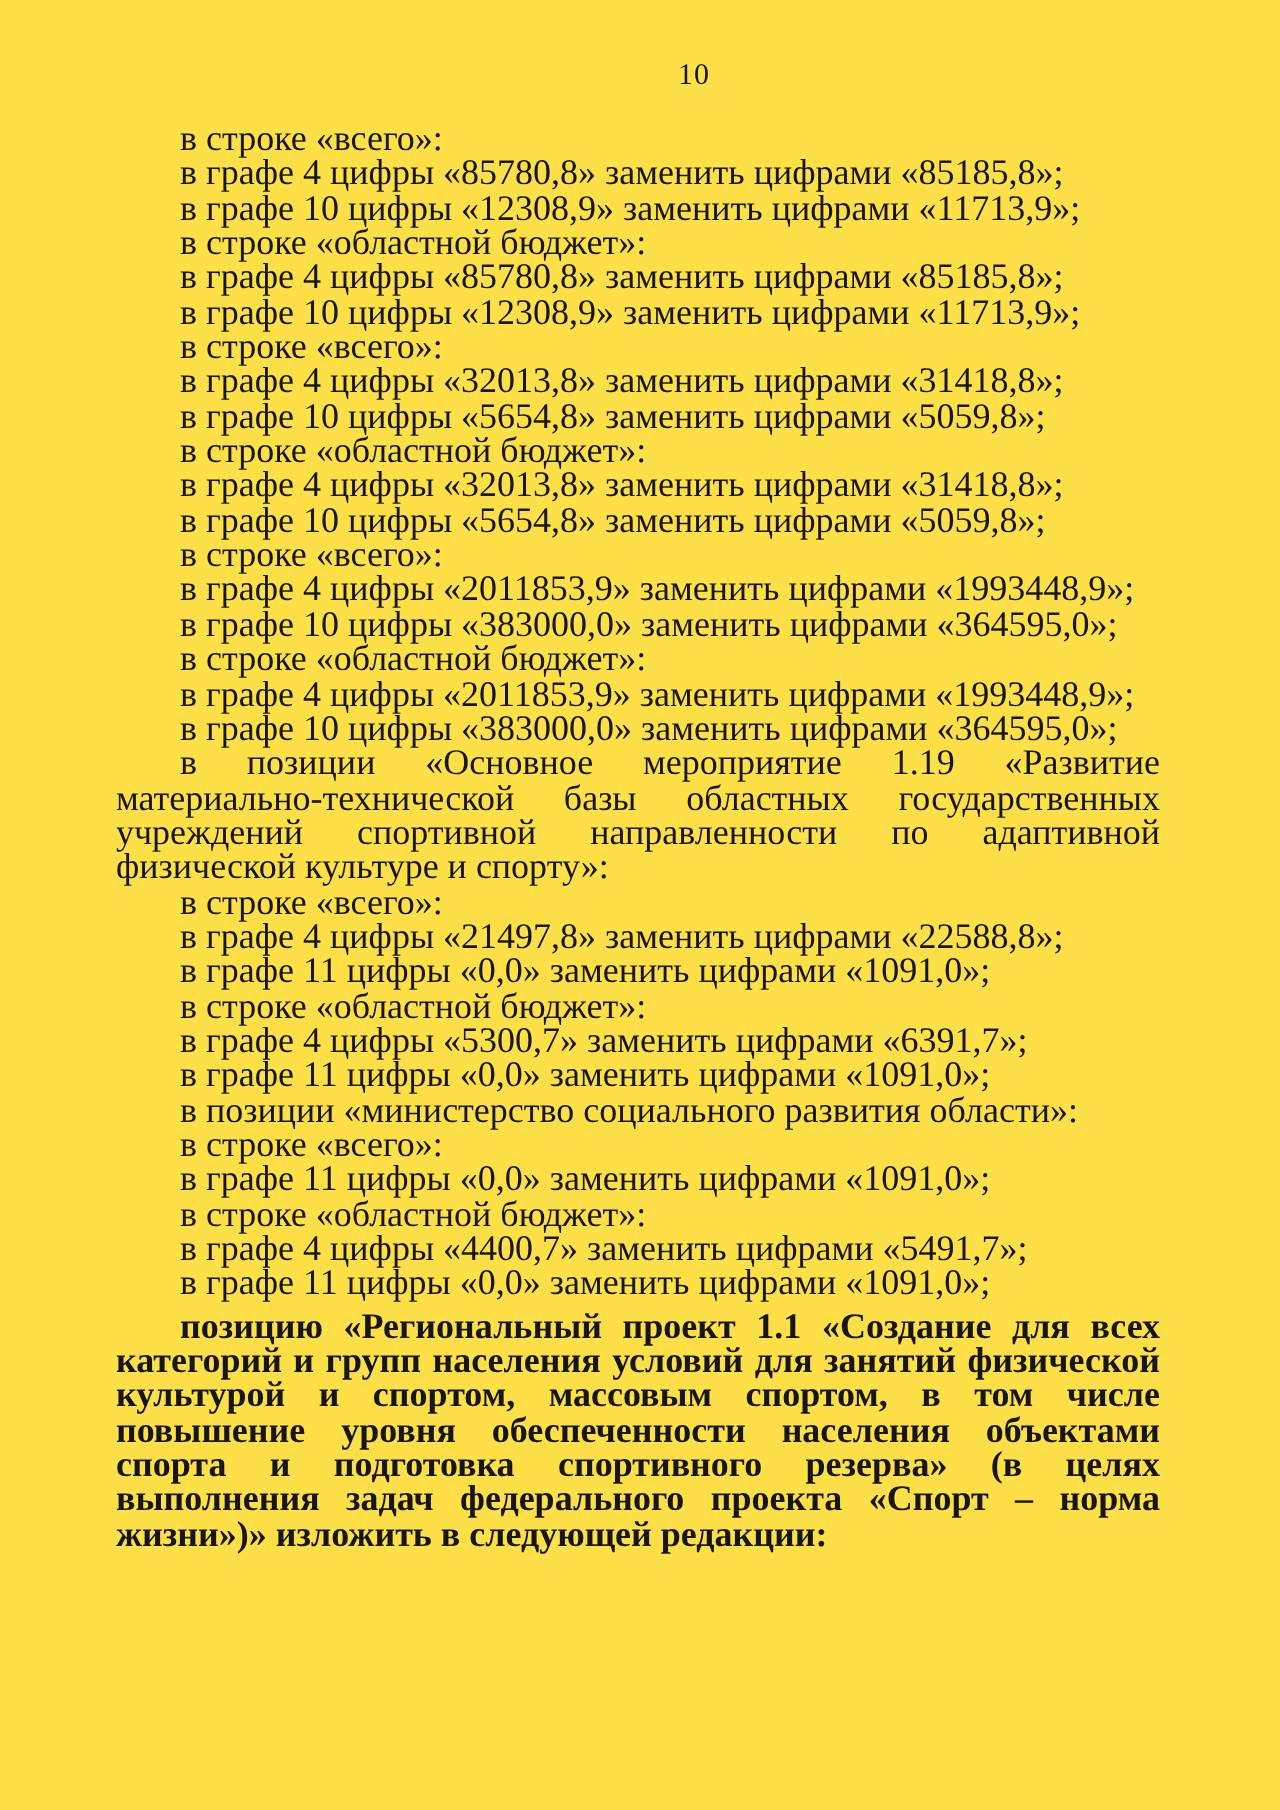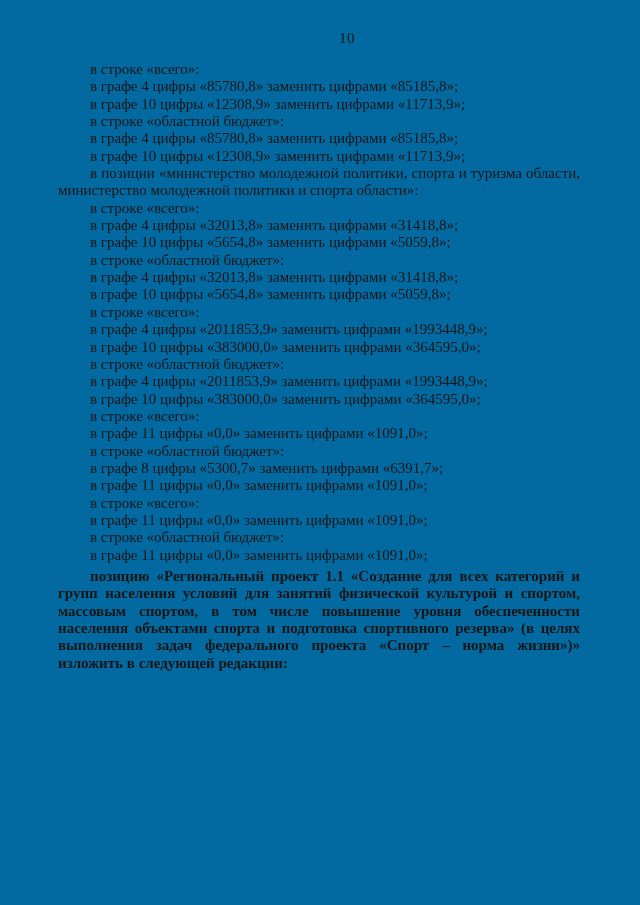--- a/index.html
+++ b/index.html
@@ -11,37 +11,37 @@
     height: 905px;
     background: #ffffff;
     font-family: "Liberation Serif", "DejaVu Serif", serif;
     color: #161616;
     position: relative;
     overflow: hidden;
   }
   .page {
     position: absolute;
     inset: 0;
-    background: #0369a1;
+    background: #fde047;
   }
   .page-number {
     position: absolute;
     top: 30px;
     left: 0;
     width: 694px; 
     text-align: center;
     font-size: 15px;
     letter-spacing: 0.5px;
   }
   .content {
     position: absolute;
     left: 58px;
     top: 61px;
     width: 522px;
-    font-size: 15px;
+    font-size: 18px;
     line-height: 17.35px;
     text-align: justify;
   }
   .para {
     margin: 0;
     padding: 0;
     text-indent: 32px;
   }
   
   .para:last-child {
@@ -54,37 +54,40 @@
 
 <div class="page">
   <div class="page-number">10</div>
   <div class="content">
       <p class="para">в строке «всего»:</p>
       <p class="para">в графе 4 цифры «85780,8» заменить цифрами «85185,8»;</p>
       <p class="para">в графе 10 цифры «12308,9» заменить цифрами «11713,9»;</p>
       <p class="para">в строке «областной бюджет»:</p>
       <p class="para">в графе 4 цифры «85780,8» заменить цифрами «85185,8»;</p>
       <p class="para">в графе 10 цифры «12308,9» заменить цифрами «11713,9»;</p>
-      <p class="para">в позиции «министерство молодежной политики, спорта и туризма области, министерство молодежной политики и спорта области»:</p>
       <p class="para">в строке «всего»:</p>
       <p class="para">в графе 4 цифры «32013,8» заменить цифрами «31418,8»;</p>
       <p class="para">в графе 10 цифры «5654,8» заменить цифрами «5059,8»;</p>
       <p class="para">в строке «областной бюджет»:</p>
       <p class="para">в графе 4 цифры «32013,8» заменить цифрами «31418,8»;</p>
       <p class="para">в графе 10 цифры «5654,8» заменить цифрами «5059,8»;</p>
       <p class="para">в строке «всего»:</p>
       <p class="para">в графе 4 цифры «2011853,9» заменить цифрами «1993448,9»;</p>
       <p class="para">в графе 10 цифры «383000,0» заменить цифрами «364595,0»;</p>
       <p class="para">в строке «областной бюджет»:</p>
       <p class="para">в графе 4 цифры «2011853,9» заменить цифрами «1993448,9»;</p>
       <p class="para">в графе 10 цифры «383000,0» заменить цифрами «364595,0»;</p>
+      <p class="para">в позиции «Основное мероприятие 1.19 «Развитие материально-технической базы областных государственных учреждений спортивной направленности по адаптивной физической культуре и спорту»:</p>
+      <p class="para">в строке «всего»:</p>
+      <p class="para">в графе 4 цифры «21497,8» заменить цифрами «22588,8»;</p>
+      <p class="para">в графе 11 цифры «0,0» заменить цифрами «1091,0»;</p>
+      <p class="para">в строке «областной бюджет»:</p>
+      <p class="para">в графе 4 цифры «5300,7» заменить цифрами «6391,7»;</p>
+      <p class="para">в графе 11 цифры «0,0» заменить цифрами «1091,0»;</p>
+      <p class="para">в позиции «министерство социального развития области»:</p>
       <p class="para">в строке «всего»:</p>
       <p class="para">в графе 11 цифры «0,0» заменить цифрами «1091,0»;</p>
       <p class="para">в строке «областной бюджет»:</p>
-      <p class="para">в графе 8 цифры «5300,7» заменить цифрами «6391,7»;</p>
-      <p class="para">в графе 11 цифры «0,0» заменить цифрами «1091,0»;</p>
-      <p class="para">в строке «всего»:</p>
-      <p class="para">в графе 11 цифры «0,0» заменить цифрами «1091,0»;</p>
-      <p class="para">в строке «областной бюджет»:</p>
+      <p class="para">в графе 4 цифры «4400,7» заменить цифрами «5491,7»;</p>
       <p class="para">в графе 11 цифры «0,0» заменить цифрами «1091,0»;</p>
       <p class="para">позицию «Региональный проект 1.1 «Создание для всех категорий и групп населения условий для занятий физической культурой и спортом, массовым спортом, в том числе повышение уровня обеспеченности населения объектами спорта и подготовка спортивного резерва» (в целях выполнения задач федерального проекта «Спорт – норма жизни»)» изложить в следующей редакции:</p>
     </div>
 </div>
 
 </body></html>

